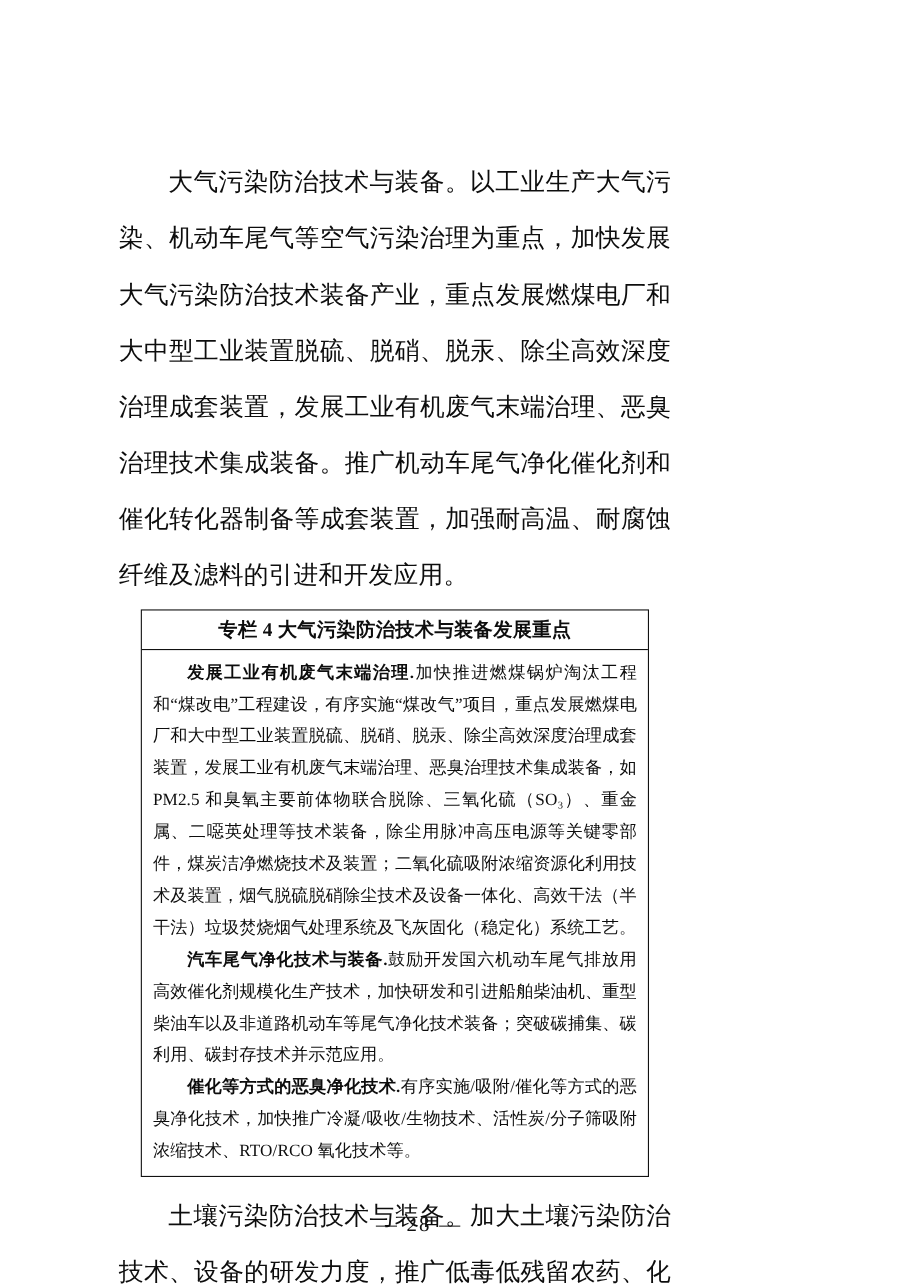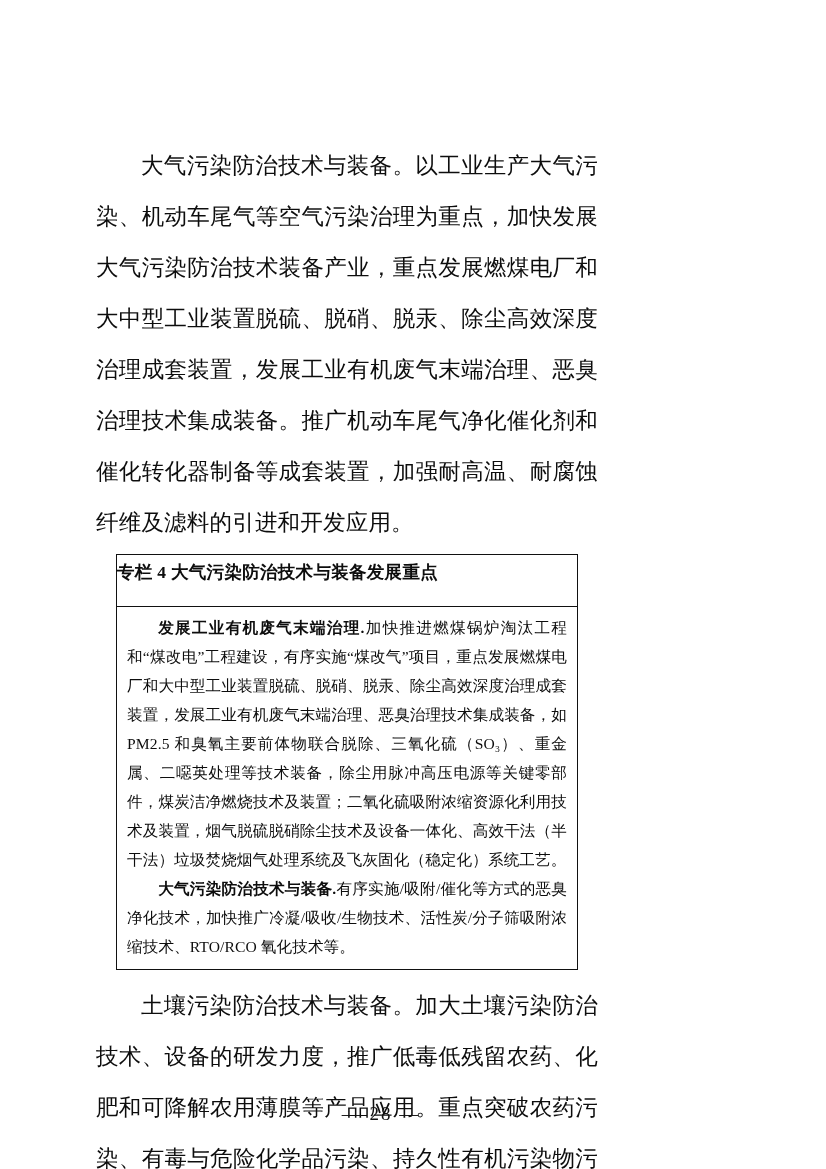--- a/index.html
+++ b/index.html
@@ -10,21 +10,21 @@
   body {
     width: 826px;
     height: 1169px;
     position: relative;
     font-family: "Liberation Serif", "DejaVu Serif", serif;
     color: #0d0d0d;
     overflow: hidden;
   }
   .page {
     position: absolute;
-    left: 0; top: 0;
+    left: 12px; top: 0;
     width: 694px;
     height: 1169px;
     box-sizing: border-box;
     padding: 140px 96px 40px 96px;
   }
   p.body-para {
     font-size: 22.5px;
     line-height: 51px;
     text-align: justify;
     text-justify: inter-ideograph;
@@ -33,24 +33,25 @@
     letter-spacing: 0.2px;
     font-family: "Liberation Serif", "DejaVu Serif", serif;
   }
   .box {
     border: 1px solid #111;
     margin: 6px 20px 10px 20px;
     box-sizing: border-box;
   }
   .box-title {
     border-bottom: 1px solid #111;
+    text-align: center;
     font-weight: bold;
     font-size: 17.5px;
     line-height: 30px;
-    padding: 2px 0 19px 0;
+    padding: 2px 0 3px 0;
     letter-spacing: 0.3px;
   }
   .box-body {
     padding: 6px 10px 8px 10px;
   }
   .box-para {
     font-size: 15.6px;
     line-height: 29px;
     text-align: justify;
     text-justify: inter-ideograph;
@@ -76,21 +77,22 @@
 <body>
 
 <div class="page">
 
   <p class="body-para">大气污染防治技术与装备。以工业生产大气污染、机动车尾气等空气污染治理为重点，加快发展大气污染防治技术装备产业，重点发展燃煤电厂和大中型工业装置脱硫、脱硝、脱汞、除尘高效深度治理成套装置，发展工业有机废气末端治理、恶臭治理技术集成装备。推广机动车尾气净化催化剂和催化转化器制备等成套装置，加强耐高温、耐腐蚀纤维及滤料的引进和开发应用。</p>
 
   <div class="box">
     <div class="box-title">专栏 4  大气污染防治技术与装备发展重点</div>
     <div class="box-body">
       <p class="box-para"><span class="lead">发展工业有机废气末端治理.</span><span>加快推进燃煤锅炉淘汰工程和“煤改电”工程建设，有序实施“煤改气”项目，重点发展燃煤电厂和大中型工业装置脱硫、脱硝、脱汞、除尘高效深度治理成套装置，发展工业有机废气末端治理、恶臭治理技术集成装备，如 PM2.5 和臭氧主要前体物联合脱除、三氧化硫（SO₃）、重金属、二噁英处理等技术装备，除尘用脉冲高压电源等关键零部件，煤炭洁净燃烧技术及装置；二氧化硫吸附浓缩资源化利用技术及装置，烟气脱硫脱硝除尘技术及设备一体化、高效干法（半干法）垃圾焚烧烟气处理系统及飞灰固化（稳定化）系统工艺。</span></p>
-      <p class="box-para"><span class="lead">大气污染防治技术与装备.</span><span>有序实施/吸附/催化等方式的恶臭净化技术，加快推广冷凝/吸收/生物技术、活性炭/分子筛吸附浓缩技术、RTO/RCO 氧化技术等。</span></p>
+      <p class="box-para"><span class="lead">汽车尾气净化技术与装备.</span><span>鼓励开发国六机动车尾气排放用高效催化剂规模化生产技术，加快研发和引进船舶柴油机、重型柴油车以及非道路机动车等尾气净化技术装备；突破碳捕集、碳利用、碳封存技术并示范应用。</span></p>
+      <p class="box-para"><span class="lead">催化等方式的恶臭净化技术.</span><span>有序实施/吸附/催化等方式的恶臭净化技术，加快推广冷凝/吸收/生物技术、活性炭/分子筛吸附浓缩技术、RTO/RCO 氧化技术等。</span></p>
     </div>
   </div>
 
   <p class="body-para">土壤污染防治技术与装备。加大土壤污染防治技术、设备的研发力度，推广低毒低残留农药、化肥和可降解农用薄膜等产品应用。重点突破农药污染、有毒与危险化学品污染、持久性有机污染物污染、铬汞等重金属土壤污染快速检测、污染地块高效修复技术与设备的研发。重点研发异位热脱附、快速异位生物修复、</p>
 
 </div>
 
 <div class="footer">— 28 —</div>
 
 </body></html>

